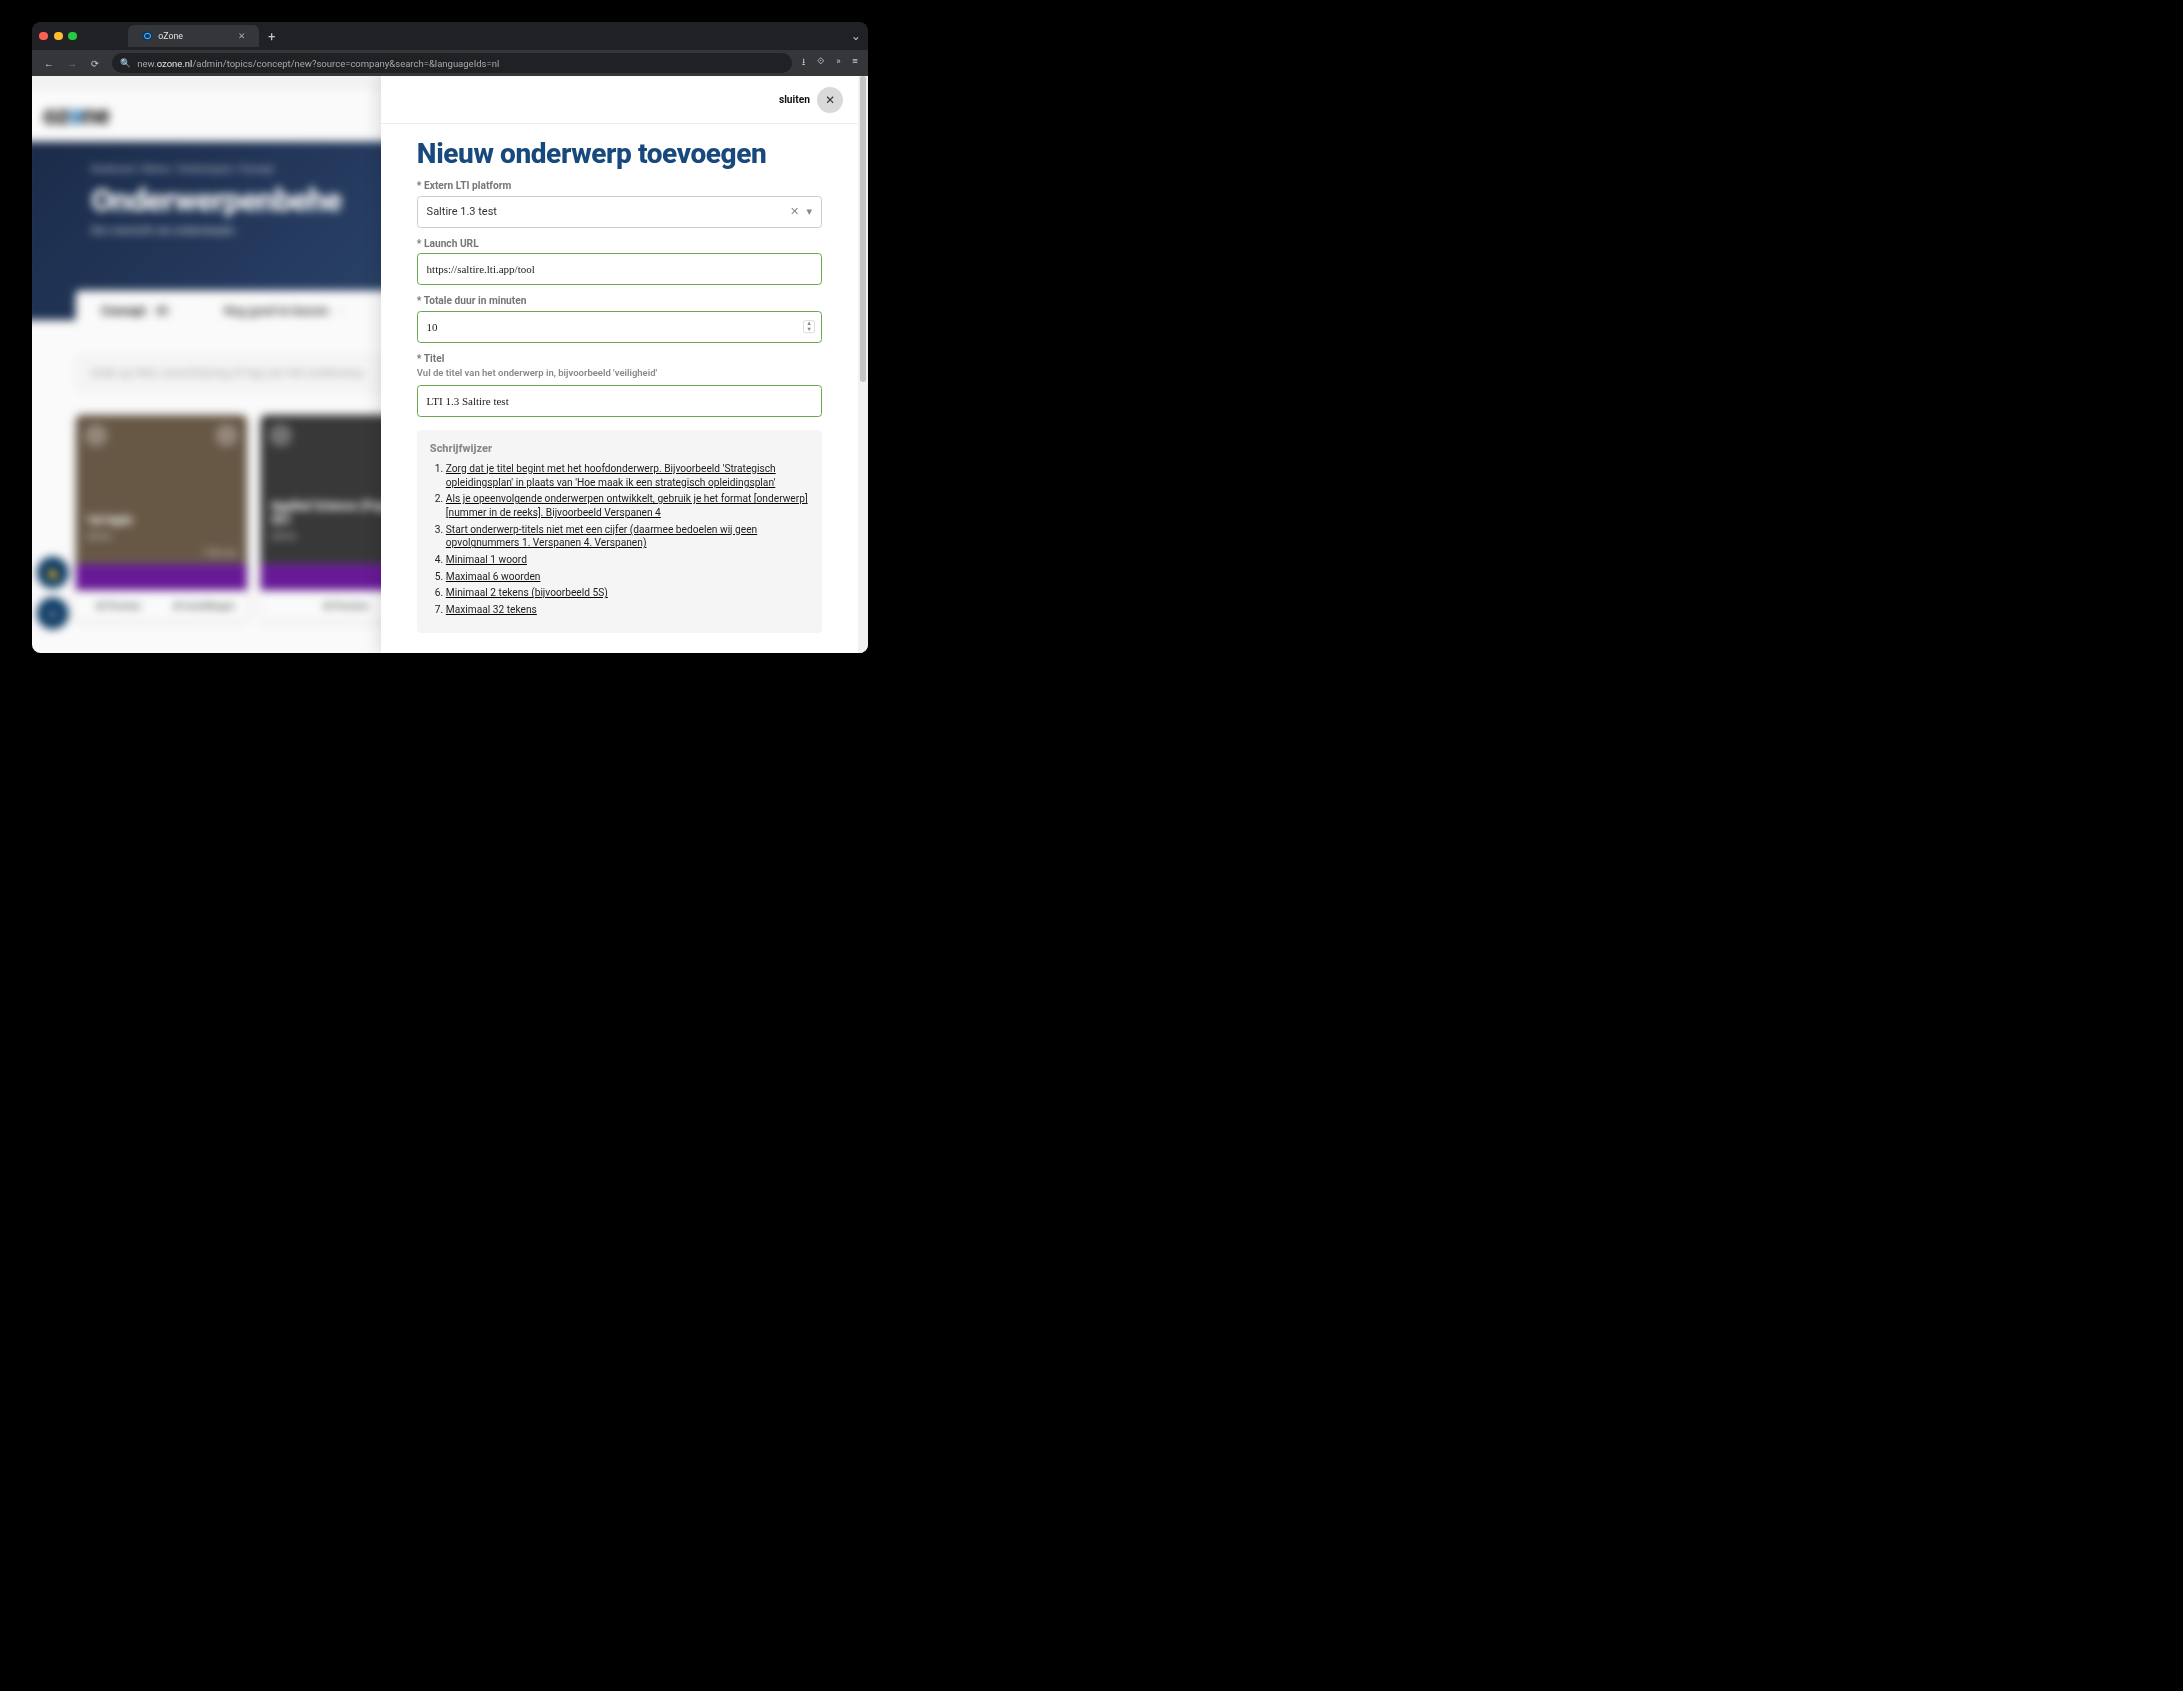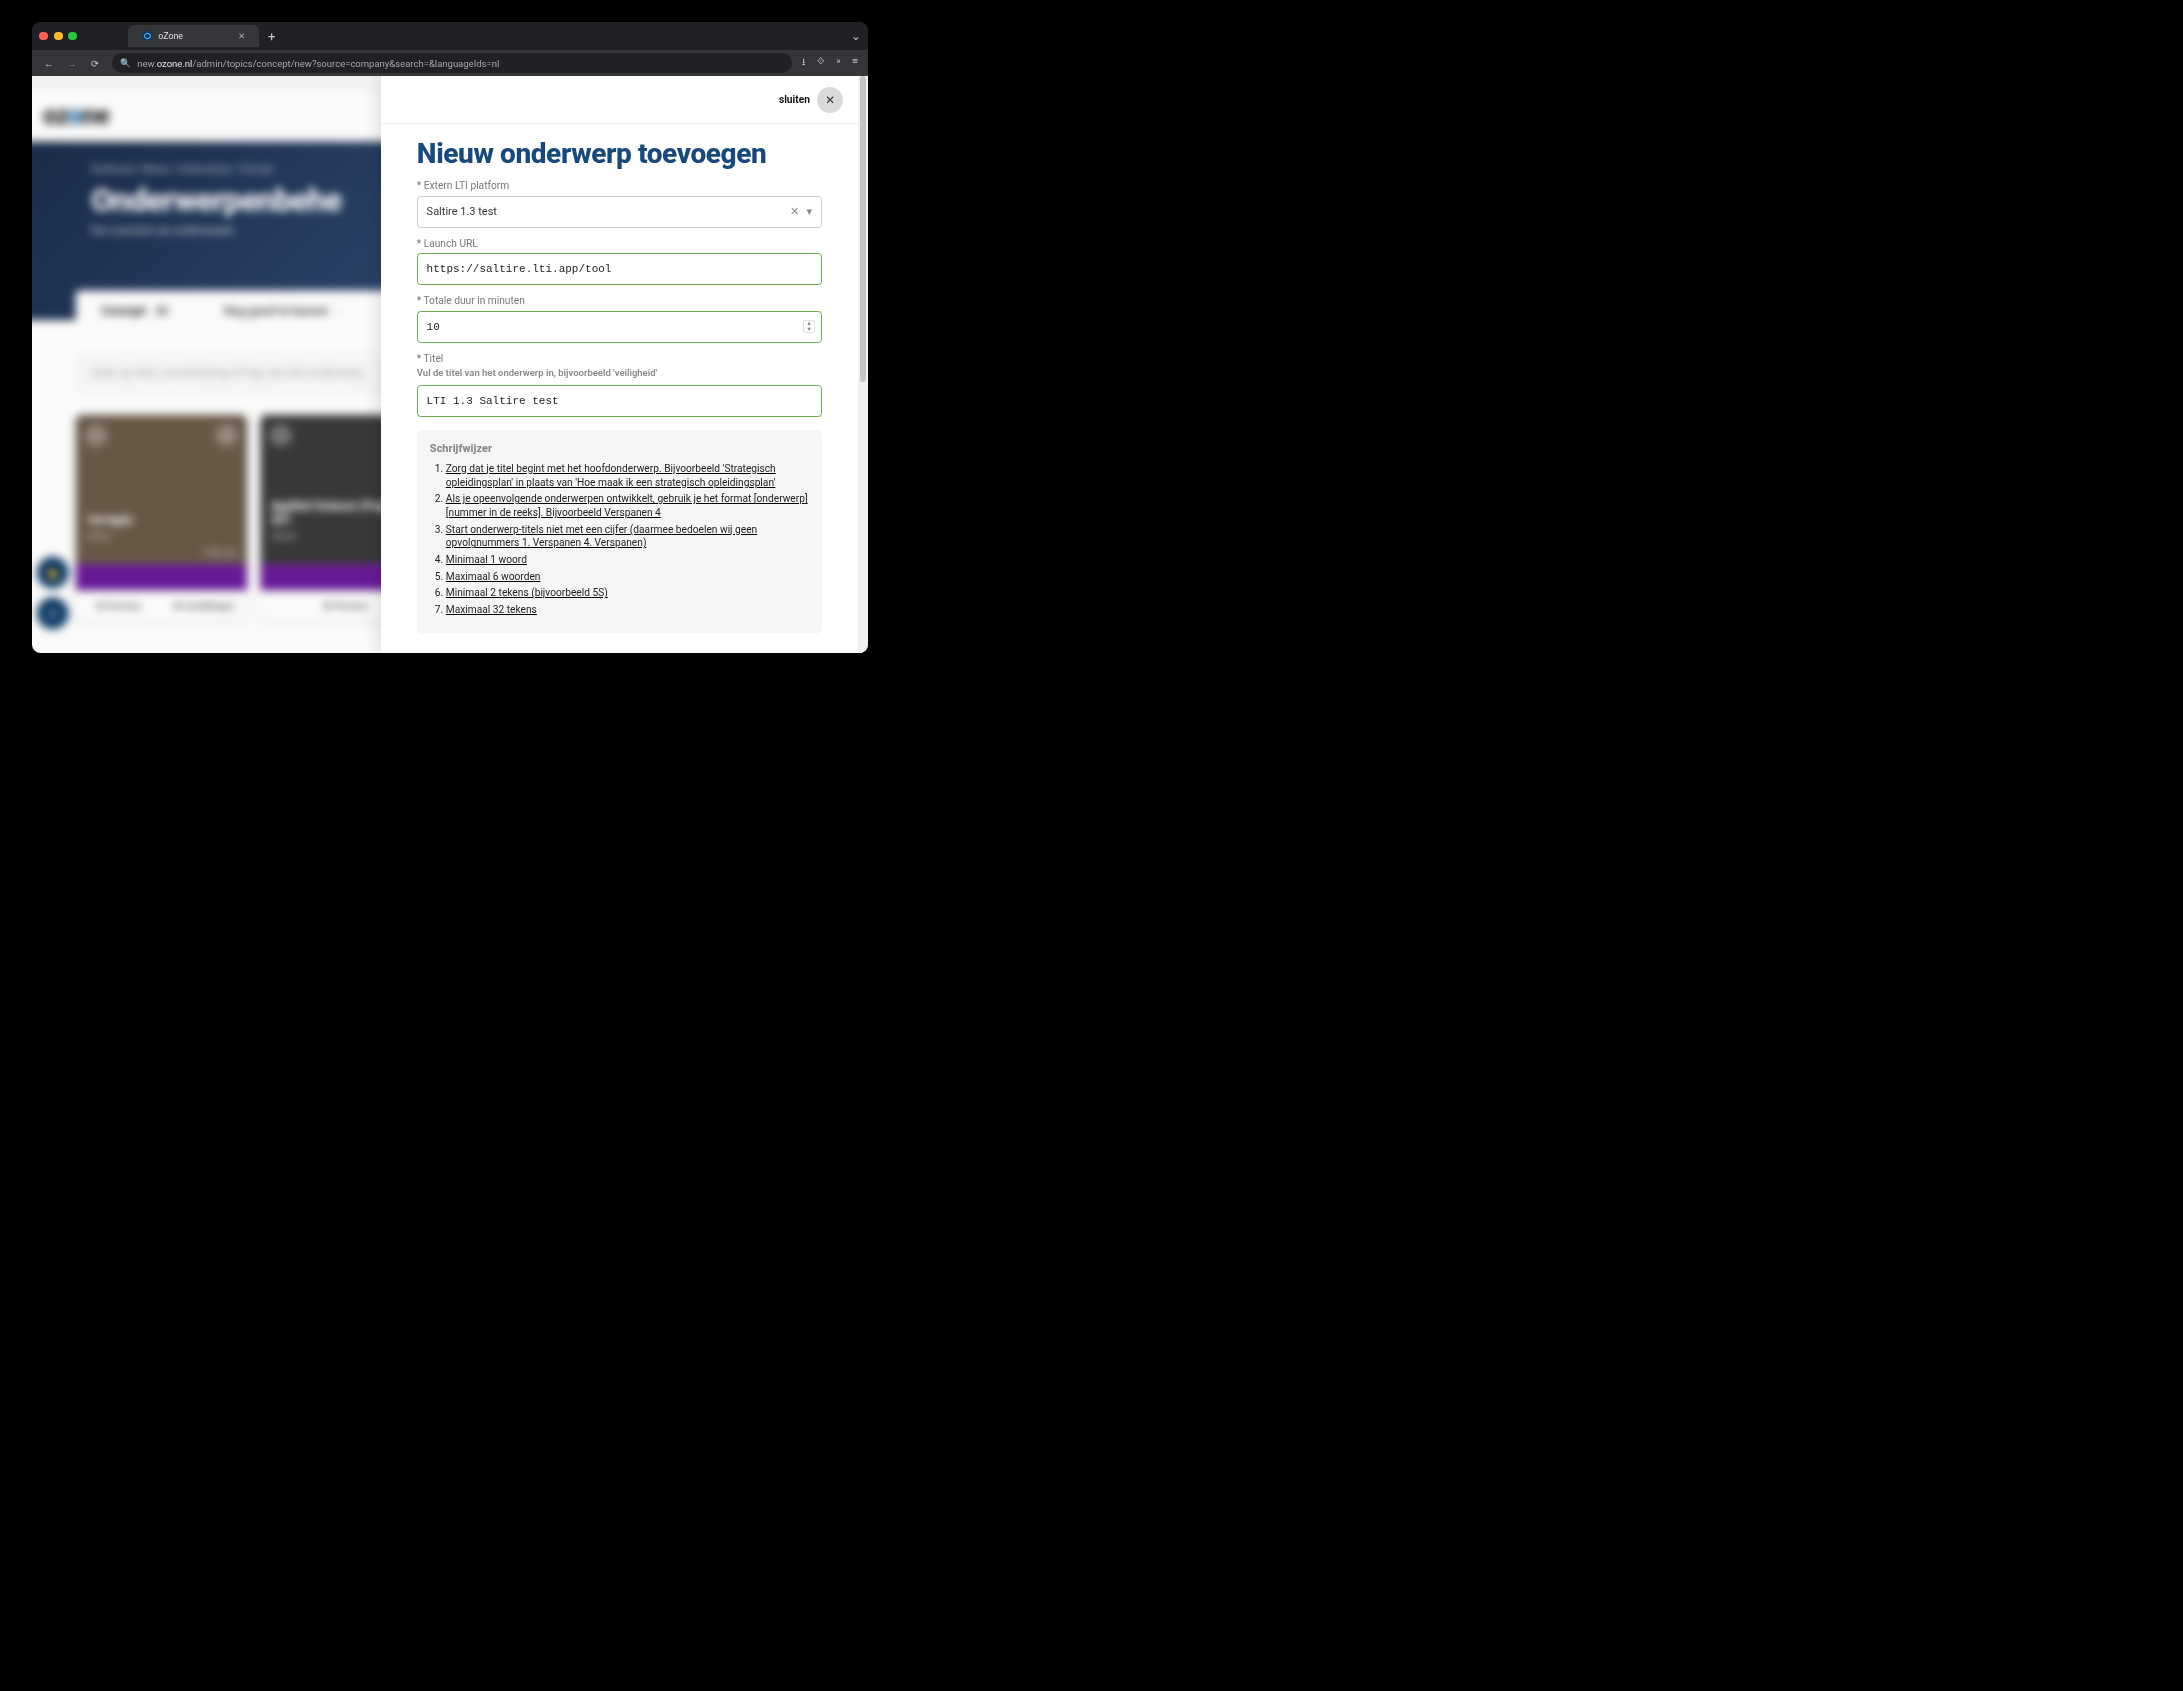--- a/index.html
+++ b/index.html
@@ -126,32 +126,32 @@
     display:flex;align-items:center;justify-content:center;color:#333;
     cursor:pointer;
   }
   .panel-body {
     flex:1; overflow:hidden; padding:13px 36px 0 36px;
   }
   .panel-title {
     font-size:28px; font-weight:800; color:#17497d; letter-spacing:-0.4px;
     margin-bottom:10.2px;
   }
-  .field-label { font-size:10.2px; color:#777; font-weight:400; margin:10.2px 0 4.4px;}
+  .field-label { font-size:10.2px; color:#777; font-weight:700; margin:10.2px 0 4.4px;}
   .field-help { font-size:9.5px; color:#888; font-weight:600; margin:-1.5px 0 7px;}
   .select-wrap, .input-wrap {
     border:0.7px solid #ccc; border-radius:3.6px; height:32px;
     display:flex; align-items:center; padding:0 8.8px;
     font-size:11px; color:#333;
   }
   .input-green { border:1.5px solid #6aa84f; }
   .select-wrap .sel-icons { margin-left:auto; display:flex; gap:7.3px; color:#888;}
   .input-wrap input {
     border:none; outline:none; width:100%; font-size:11px; color:#222;
-    font-family:Liberation Mono, monospace; background:transparent;
+    font-family:Liberation Serif, serif; background:transparent;
   }
   .number-wrap { position:relative; }
   .number-stepper {
     position:absolute; right:5.8px; top:50%; transform:translateY(-50%);
     width:11.7px; display:flex; flex-direction:column; color:#888; font-size:5.8px;
     border:0.7px solid #ddd; border-radius:2.2px;
   }
   .number-stepper div { text-align:center; line-height:5.8px; }
   .info-box {
     margin-top:13px; background:#f5f5f5; border-radius:4.4px;

